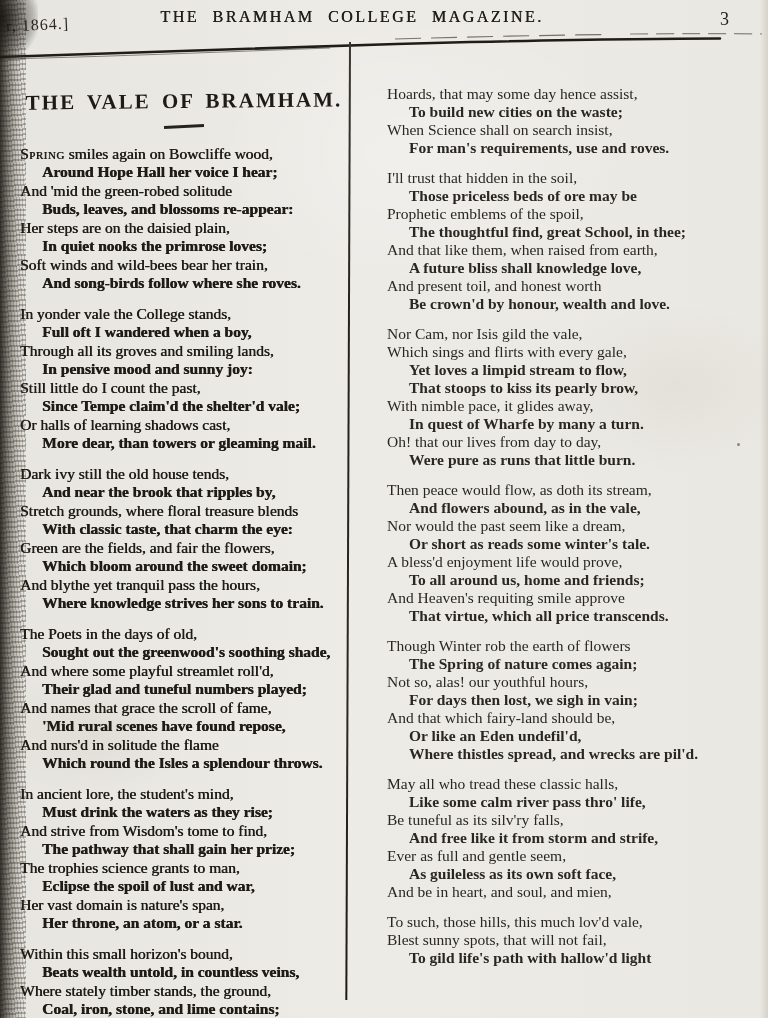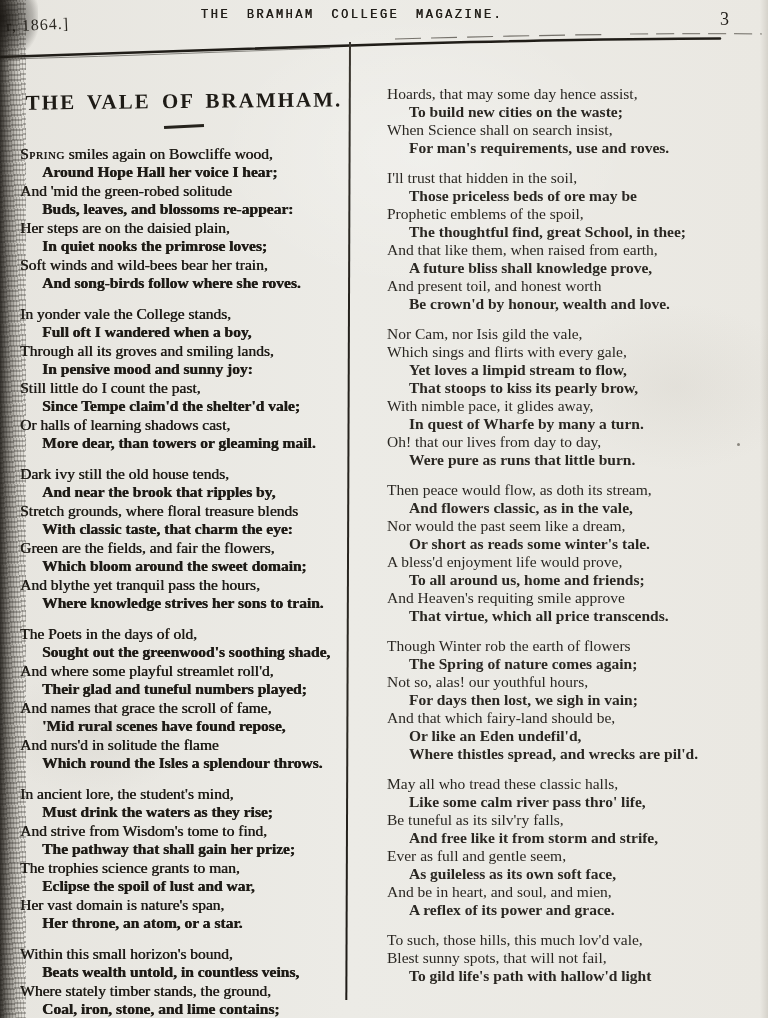--- a/index.html
+++ b/index.html
@@ -43,25 +43,24 @@
   
   .header-date {
     position: absolute; left: 6px; top: 16px;
     font-size: 16px; letter-spacing: 1px;
     transform: rotate(-2.5deg);
     color: #2c2923;
   }
   .masthead {
     position: absolute; left: 352px; top: 8px;
     transform: translateX(-50%);
-    font-size: 12px; letter-spacing: 2.5px; word-spacing: 7px;
+    font-size: 16px; letter-spacing: 2.5px; word-spacing: 7px;
     white-space: nowrap;
     color: #211e19;
     text-shadow: 0.4px 0 0 currentColor;
-    font-family: Liberation Mono, monospace;
   }
   .page-number {
     position: absolute; left: 720px; top: 9px;
     font-size: 18px; color: #211e19;
   }
   .header-rule-svg {
     position: absolute; left: 0; top: 30px; width: 768px; height: 34px;
     z-index: 2;
   }
 
@@ -198,37 +197,37 @@
           <p class="line indent">To build new cities on the waste;</p>
           <p class="line">When Science shall on search insist,</p>
           <p class="line indent">For man's requirements, use and roves.</p>
         </div>
         <div class="stanza">
           <p class="line">I'll trust that hidden in the soil,</p>
           <p class="line indent">Those priceless beds of ore may be</p>
           <p class="line">Prophetic emblems of the spoil,</p>
           <p class="line indent">The thoughtful find, great School, in thee;</p>
           <p class="line">And that like them, when raised from earth,</p>
-          <p class="line indent">A future bliss shall knowledge prove,</p>
+          <p class="line indent">A future bliss shall knowledge love,</p>
           <p class="line">And present toil, and honest worth</p>
           <p class="line indent">Be crown'd by honour, wealth and love.</p>
         </div>
         <div class="stanza">
           <p class="line">Nor Cam, nor Isis gild the vale,</p>
           <p class="line">Which sings and flirts with every gale,</p>
           <p class="line indent">Yet loves a limpid stream to flow,</p>
           <p class="line indent">That stoops to kiss its pearly brow,</p>
           <p class="line">With nimble pace, it glides away,</p>
           <p class="line indent">In quest of Wharfe by many a turn.</p>
           <p class="line">Oh! that our lives from day to day,</p>
           <p class="line indent">Were pure as runs that little burn.</p>
         </div>
         <div class="stanza">
           <p class="line">Then peace would flow, as doth its stream,</p>
-          <p class="line indent">And flowers classic, as in the vale,</p>
+          <p class="line indent">And flowers abound, as in the vale,</p>
           <p class="line">Nor would the past seem like a dream,</p>
           <p class="line indent">Or short as reads some winter's tale.</p>
           <p class="line">A bless'd enjoyment life would prove,</p>
           <p class="line indent">To all around us, home and friends;</p>
           <p class="line">And Heaven's requiting smile approve</p>
           <p class="line indent">That virtue, which all price transcends.</p>
         </div>
         <div class="stanza">
           <p class="line">Though Winter rob the earth of flowers</p>
           <p class="line indent">The Spring of nature comes again;</p>
@@ -239,21 +238,20 @@
           <p class="line indent">Where thistles spread, and wrecks are pil'd.</p>
         </div>
         <div class="stanza">
           <p class="line">May all who tread these classic halls,</p>
           <p class="line indent">Like some calm river pass thro' life,</p>
           <p class="line">Be tuneful as its silv'ry falls,</p>
           <p class="line indent">And free like it from storm and strife,</p>
           <p class="line">Ever as full and gentle seem,</p>
           <p class="line indent">As guileless as its own soft face,</p>
           <p class="line">And be in heart, and soul, and mien,</p>
-          <p class="line indent">A reflex of its power and grace.</p>
         </div>
         <div class="stanza">
           <p class="line">To such, those hills, this much lov'd vale,</p>
           <p class="line">Blest sunny spots, that will not fail,</p>
           <p class="line indent">To gild life's path with hallow'd light</p>
         </div>
       </div>
   </div>
 
   <div class="spine-band"></div>

